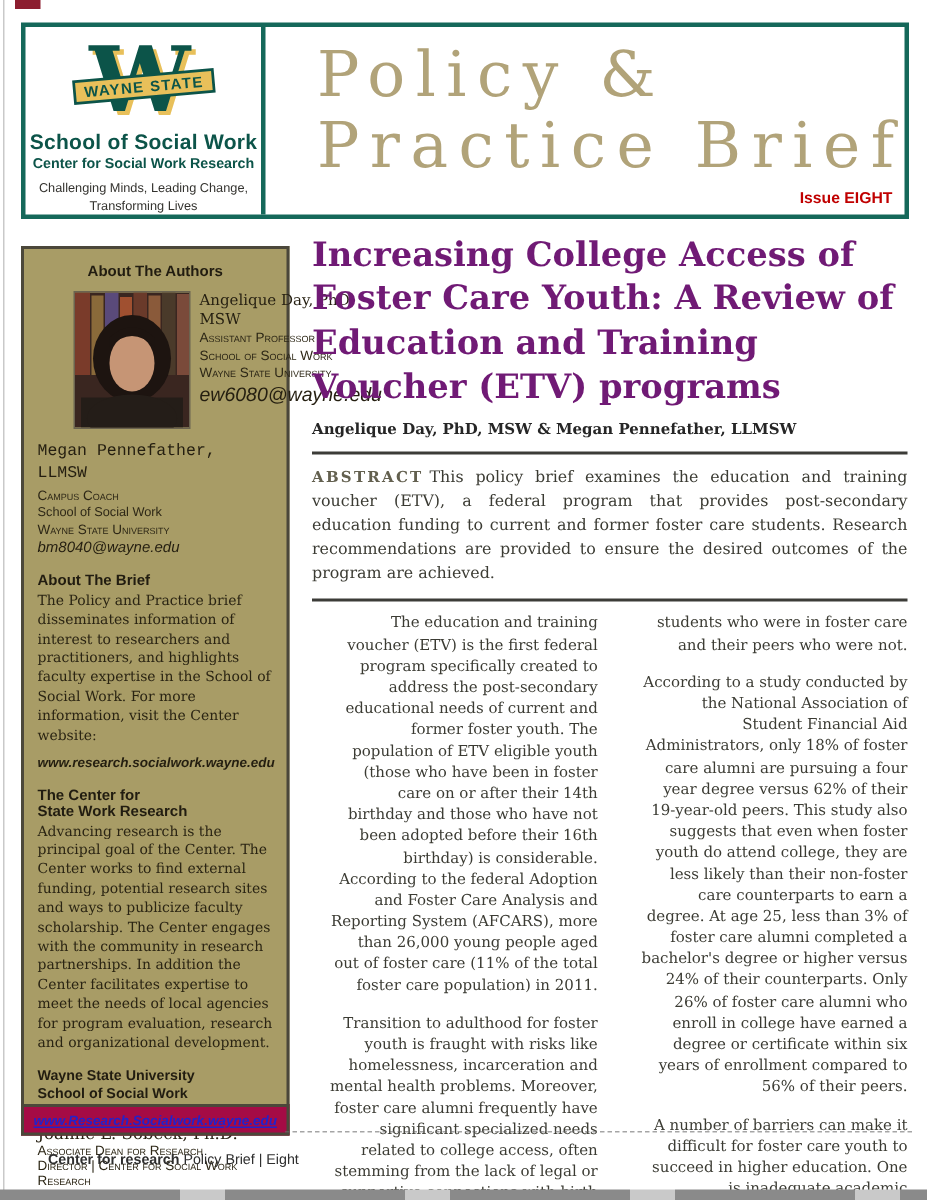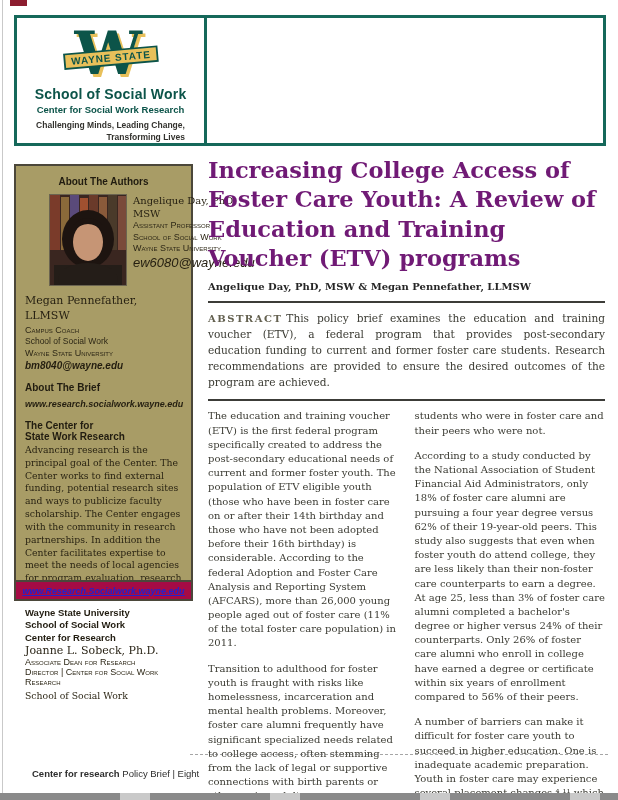--- a/index.html
+++ b/index.html
@@ -14,40 +14,40 @@
   .dotted-rule{position:absolute;left:190px;top:754px;width:418px;border-top:1px dashed #6b6b6b;opacity:.6;}
 
   
   .header{position:absolute;left:14px;top:15px;width:586px;height:125px;
     border:3px solid #15685a;background:#fff;display:flex;}
   .header-logo-cell{width:190px;border-right:3px solid #15685a;display:flex;flex-direction:column;
     align-items:center;justify-content:flex-start;padding-top:6px;box-sizing:border-box;}
   .logo-svg{display:block;}
   .school-name{color:#0c5449;font-weight:bold;font-size:14px;margin-top:2px;letter-spacing:.2px;}
   .center-name{color:#0c5449;font-weight:bold;font-size:9.5px;margin-top:2px;}
-  .tagline{color:#33322e;font-weight:bold;font-size:8.5px;text-align:right;margin-top:5px;line-height:1.35;}
+  .tagline{color:#33322e;font-weight:normal;font-size:8.5px;text-align:center;margin-top:5px;line-height:1.35;}
   .header-title-cell{flex:1;position:relative;padding:8px 0 0 34px;box-sizing:border-box;}
   .masthead{font-family:"DejaVu Serif","Liberation Serif",serif;color:#b1a379;
     font-size:42px;line-height:1.12;letter-spacing:7px;white-space:nowrap;}
   .issue{position:absolute;right:8px;bottom:5px;color:#c00000;font-weight:bold;font-size:10.5px;}
 
   
-  .sidebar{position:absolute;left:14px;top:164px;width:179px;height:437px;background:#a89c66;
+  .sidebar{position:absolute;left:14px;top:164px;width:179px;height:593px;background:#a89c66;
     border:2px solid #4b473a;box-sizing:border-box;padding:10px 9px 0 9px;color:#2d2716;}
   .sb-heading{font-weight:bold;font-size:10px;color:#211c10;}
   .sb-heading.centered{text-align:center;margin-bottom:7px;}
   .author1-row{display:flex;gap:6px;margin-left:24px;}
   .photo{width:76px;height:90px;flex:0 0 76px;border:1px solid #6b6450;}
   .a1-text{font-size:8.5px;line-height:1.3;}
   .sb-name{font-family:"DejaVu Serif","Liberation Serif",serif;font-size:10px;color:#241e10;}
   .sb-caps{font-variant:small-caps;font-size:9px;}
   .sb-email{font-style:italic;color:#241e10;text-decoration:none;font-size:13px;}
   .author2{margin-top:8px;line-height:1.35;font-size:9px;}
-  .author2 .sb-name{font-size:11px;}
-  .author2 .sb-email{font-weight:bold;font-size:10px;}
+  .author2 .sb-name{font-size:11px;font-family:Liberation Mono, monospace;}
+  .author2 .sb-email{font-weight:normal;font-size:10px;}
   .sb-par{font-family:"DejaVu Serif","Liberation Serif",serif;font-size:9.3px;line-height:1.38;
     margin-top:2px;color:#2a2413;}
   .sb-link{font-style:italic;font-weight:bold;font-size:9px;color:#241e10;text-decoration:none;display:inline-block;margin-top:1px;}
   .sb-block{margin-top:9px;}
   .org-bold{font-weight:bold;font-size:9.5px;line-height:1.3;color:#211c10;}
   .org-line{font-size:9.3px;line-height:1.35;font-family:"DejaVu Serif","Liberation Serif",serif;}
   .maroon-bar{position:absolute;left:-2px;right:-2px;bottom:-2px;height:17px;background:#a50b45;
     border:2px solid #4b473a;display:flex;align-items:center;justify-content:center;}
   .maroon-link{color:#2222cc;font-size:9px;font-weight:bold;text-decoration:underline;font-style:italic;}
 
@@ -56,21 +56,21 @@
   .article-title{font-family:"DejaVu Serif","Liberation Serif",serif;font-size:22.5px;line-height:1.3;
     color:#701a75;margin:0 0 8px 0;font-weight:bold;}
   .byline{font-family:"DejaVu Serif","Liberation Serif",serif;font-weight:bold;font-size:10px;color:#262626;}
   .rule{border:none;border-top:2px solid #3c3c38;margin:9px 0 8px 0;}
   .abstract{font-family:"DejaVu Serif","Liberation Serif",serif;font-size:10.6px;line-height:1.5;
     color:#3b3b33;text-align:justify;margin:0;}
   .abstract-label{font-variant:small-caps;letter-spacing:1.5px;color:#63604f;font-size:10px;font-weight:bold;margin-right:4px;}
   .columns{display:flex;gap:16px;margin-top:4px;}
   .col{width:191px;font-family:"DejaVu Serif","Liberation Serif",serif;font-size:10px;
     line-height:1.42;color:#3b3b33;}
-  .col p{margin:0 0 11px 0;}
+  .col p{margin:0 0 11px 12px;text-align:right;}
 
   
   .footer{position:absolute;left:32px;top:768px;font-size:9.5px;color:#2e2e2e;}
   .footer b{font-weight:bold;}
 </style>
 </head>
 <body>
 
 <div class="edge-left"></div>
 <div class="corner-mark"></div>
@@ -84,20 +84,27 @@
         <rect x="10" y="29" width="102" height="16" fill="#e8c05a" stroke="#0c5449" stroke-width="2"></rect>
         <text x="61" y="41" text-anchor="middle" font-family="Liberation Sans, sans-serif" font-size="11" font-weight="bold" letter-spacing="1" fill="#0c5449">WAYNE STATE</text>
       </g>
     </svg>
     <div class="school-name">School of Social Work</div>
     <div class="center-name">Center for Social Work Research</div>
     <div class="tagline">
       <span>Challenging Minds, Leading Change,</span><br>
       <span>Transforming Lives</span>
     </div>
+  </div>
+  <div class="header-title-cell">
+    <div class="masthead">
+      <span>Policy &amp;</span><br>
+      <span>Practice Brief</span>
+    </div>
+    <div class="issue">Issue EIGHT</div>
   </div>
 </div>
 
 <div class="sidebar">
   <div class="sb-heading centered">About The Authors</div>
 
   <div class="author1-row">
     <svg class="photo" viewBox="0 0 76 90">
       <rect x="0" y="0" width="76" height="90" fill="#3a2620"></rect>
       <rect x="0" y="0" width="10" height="55" fill="#7a3b2a"></rect>
@@ -126,20 +133,21 @@
   <div class="author2">
     <div class="sb-name">Megan Pennefather, LLMSW</div>
     <div class="sb-caps">Campus Coach</div>
     <div style="font-size:8.5px;">School of Social Work</div>
     <div class="sb-caps">Wayne State University</div>
     <a href="#" class="sb-email">bm8040@wayne.edu</a>
   </div>
 
   <div class="sb-block">
     <div class="sb-heading">About The Brief</div>
+    <div class="sb-par">The Policy and Practice brief disseminates information of interest to researchers and practitioners, and highlights faculty expertise in the School of Social Work. For more information, visit the Center website:</div>
     <a href="#" class="sb-link">www.research.socialwork.wayne.edu</a>
   </div>
 
   <div class="sb-block">
     <div class="sb-heading">The Center for</div>
     <div class="sb-heading">State Work Research</div>
     <div class="sb-par">Advancing research is the principal goal of the Center. The Center works to find external funding, potential research sites and ways to publicize faculty scholarship. The Center engages with the community in research partnerships. In addition the Center facilitates expertise to meet the needs of local agencies for program evaluation, research and organizational development.</div>
   </div>
 
   <div class="sb-block">

